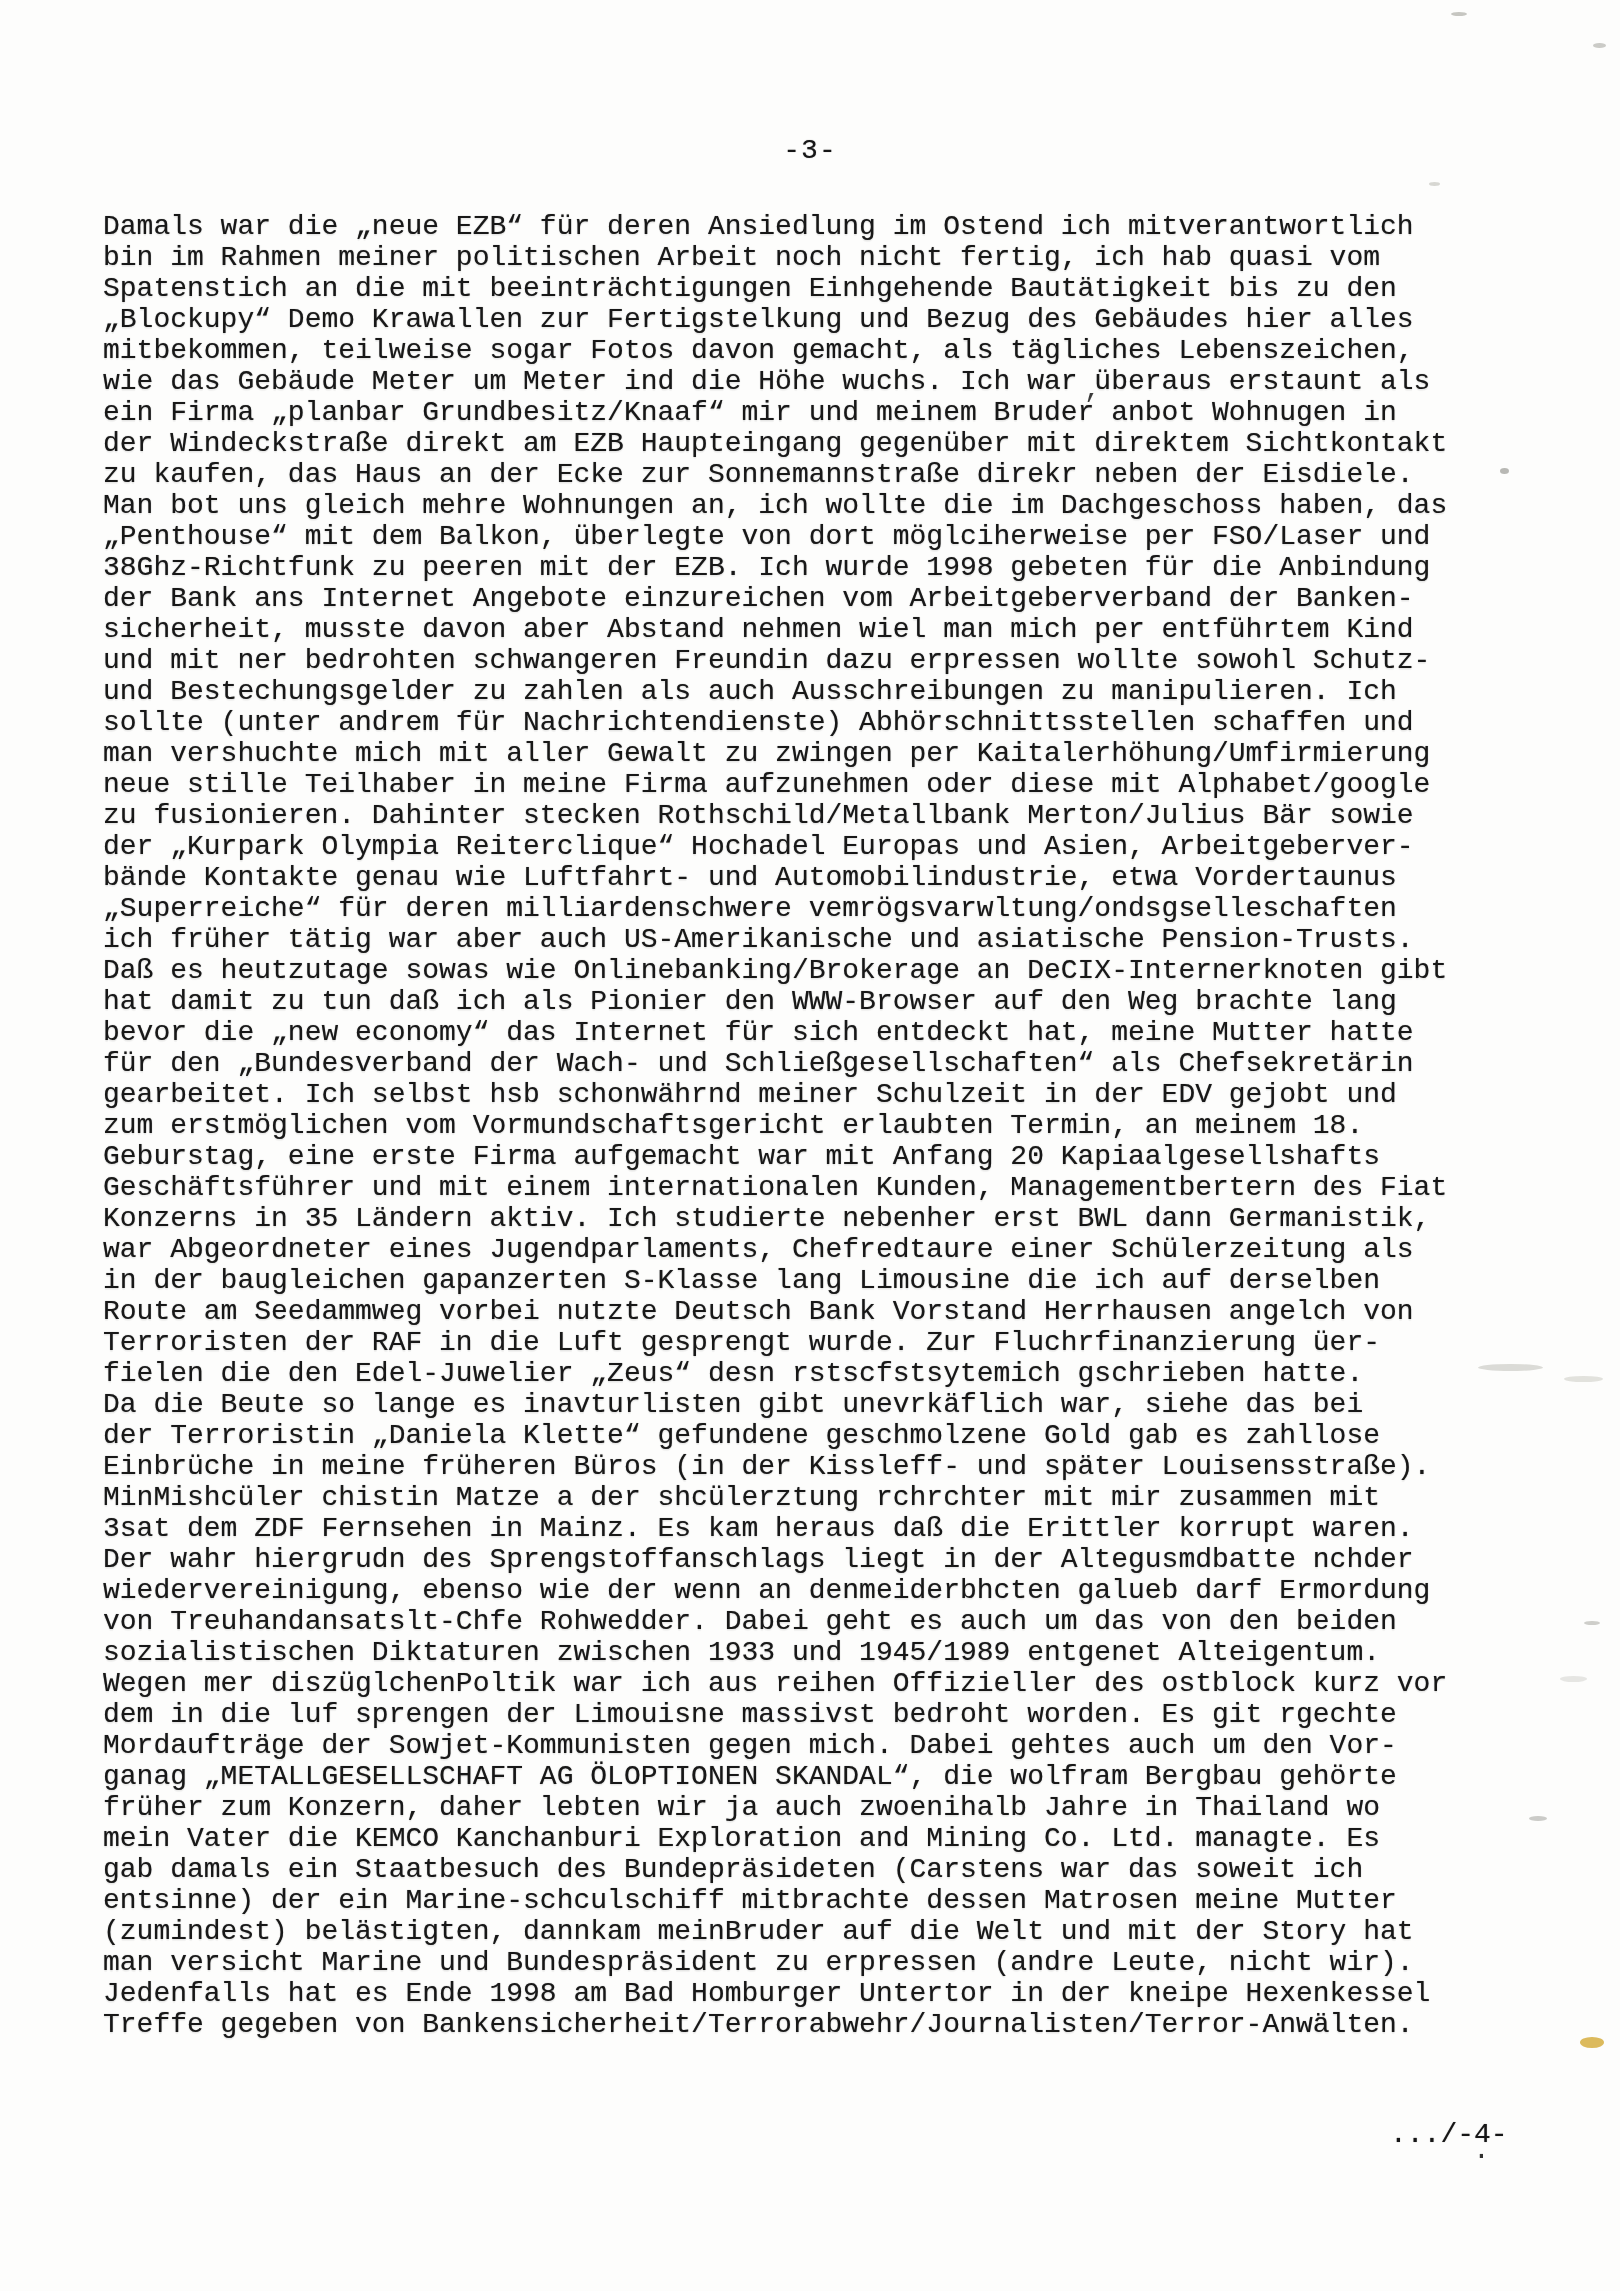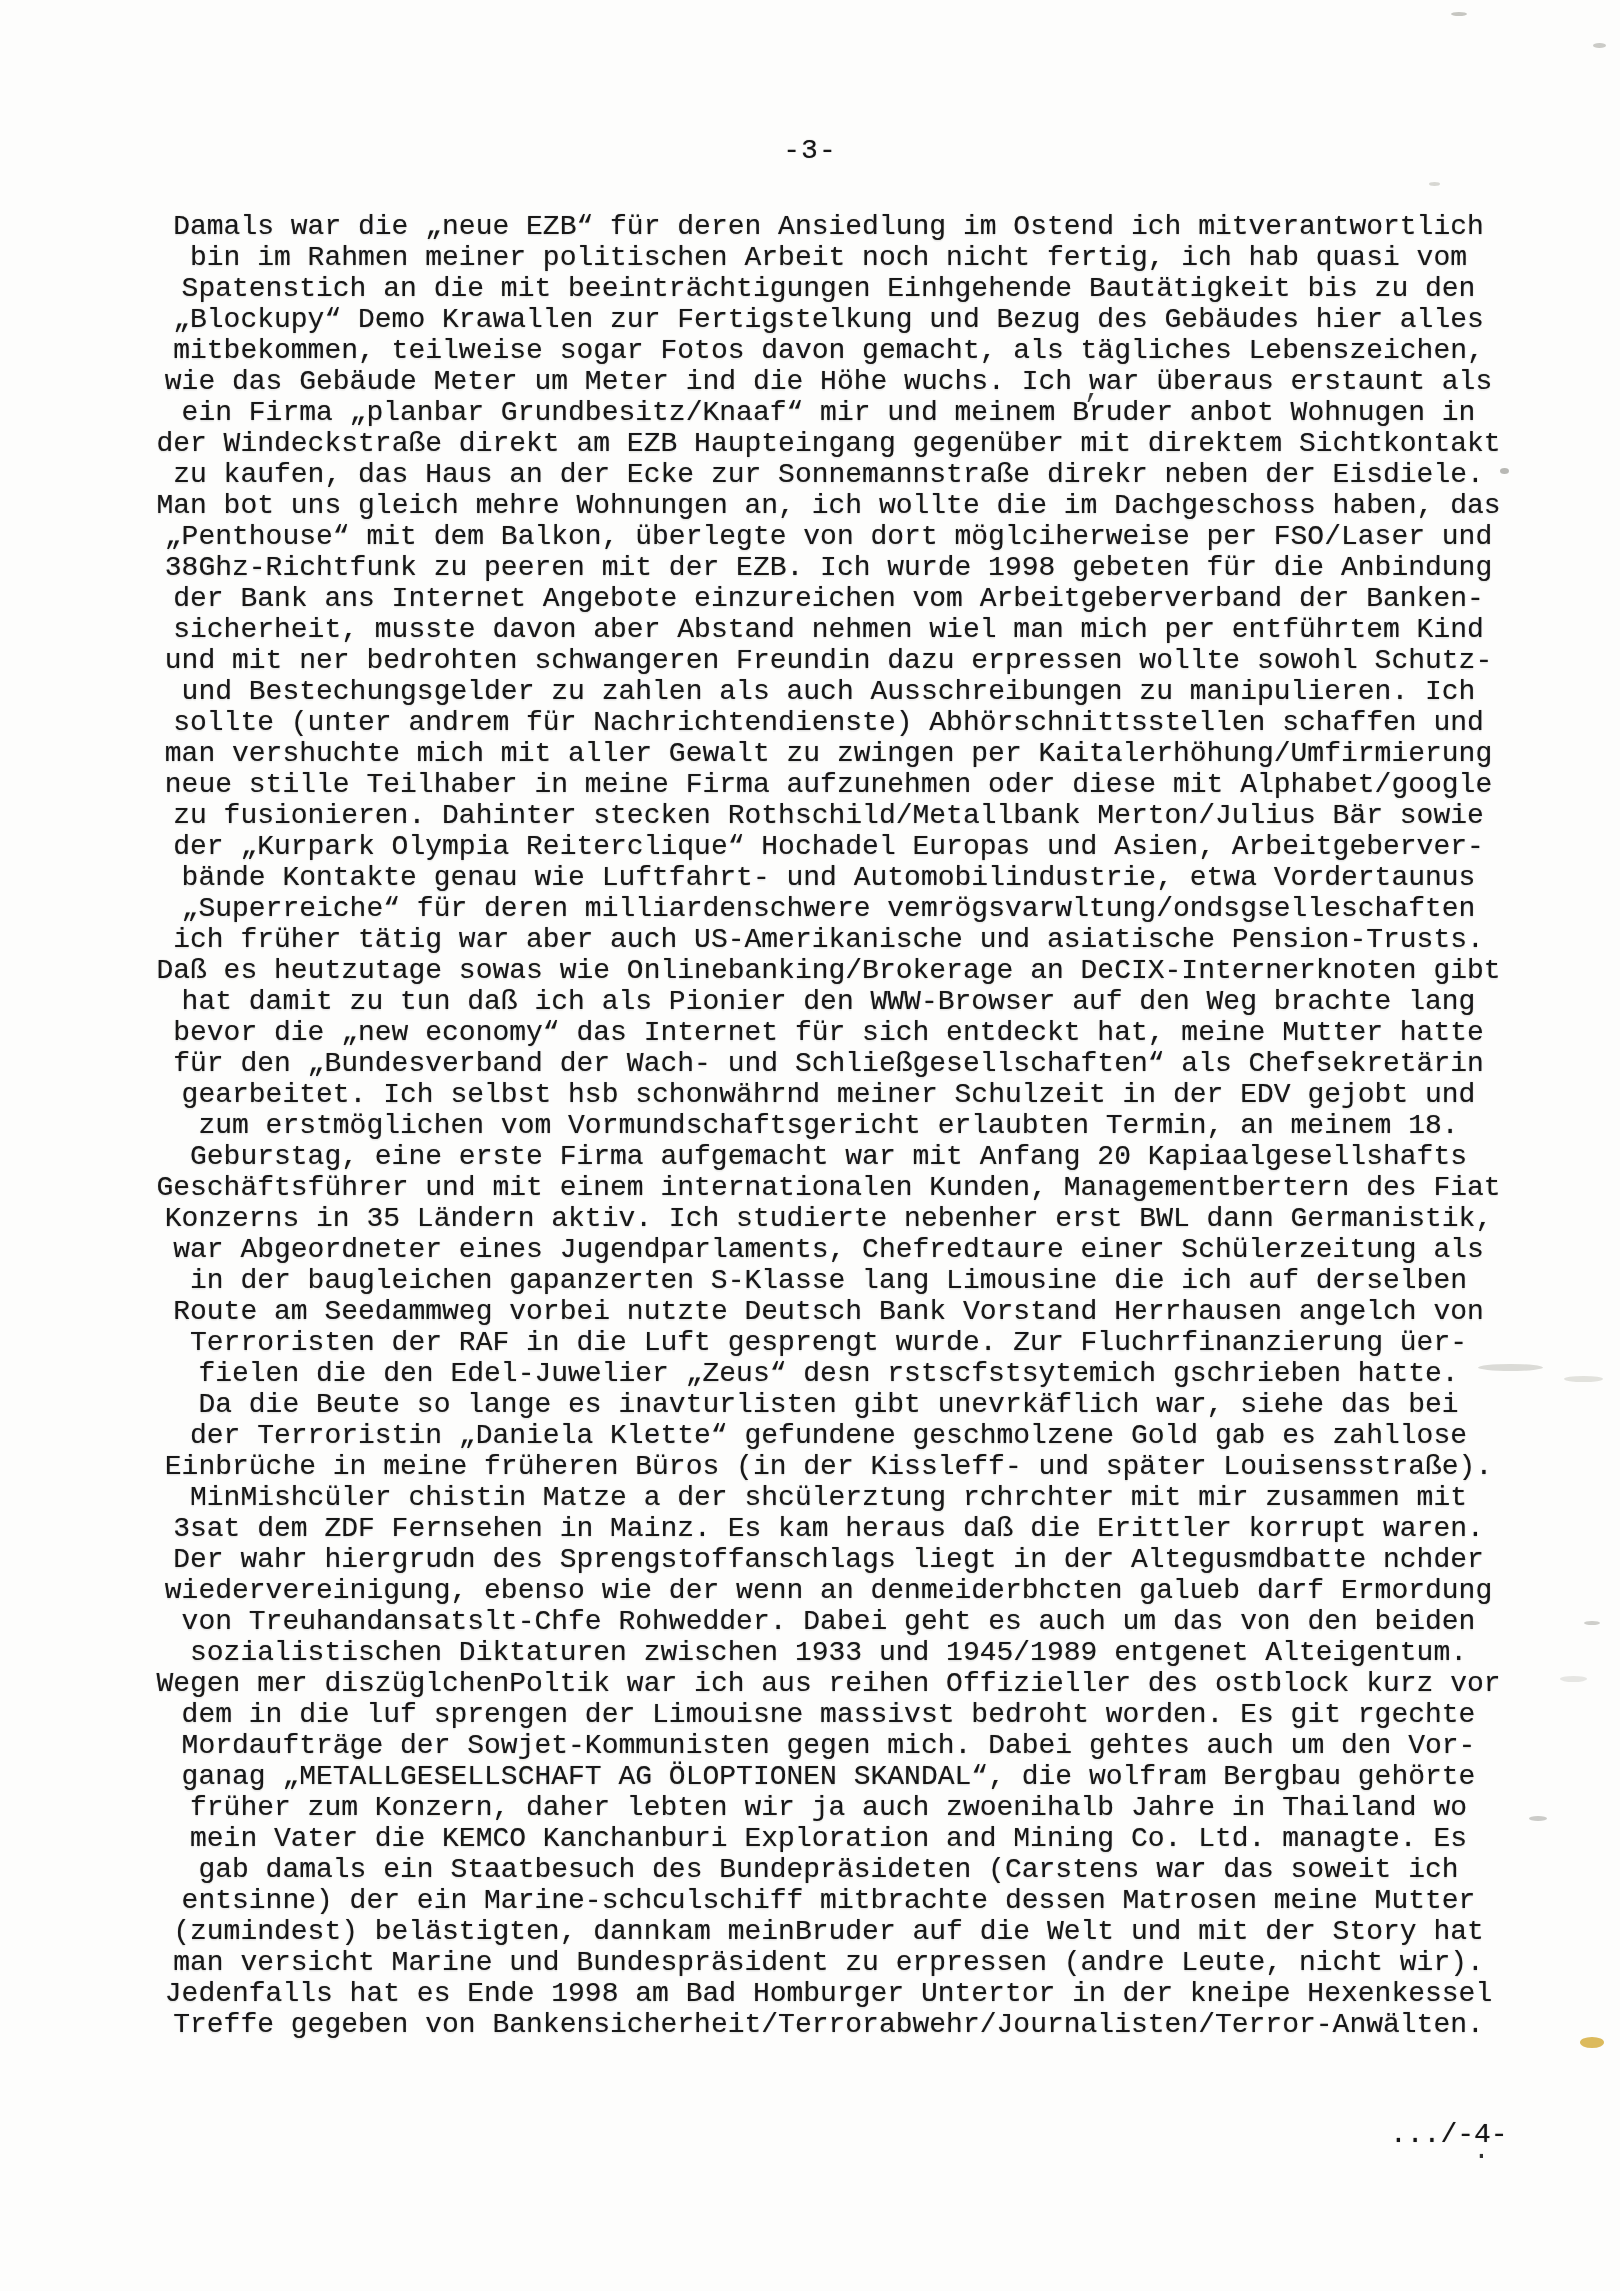--- a/index.html
+++ b/index.html
@@ -36,21 +36,20 @@
     top: 211px;
     width: 1451px;
     font-size: 28px;
     line-height: 31px;
     color: #181818;
     white-space: pre;
     text-shadow: 0 0 1px rgba(0,0,0,0.45), 0 2px 1px rgba(0,0,0,0.05);
   }
   .text-line {
     height: 31px;
-    text-align: center;
   }
   .footer {
     position: absolute;
     left: 1390px;
     top: 2119px;
     font-size: 28px;
     color: #161616;
     white-space: pre;
     text-shadow: 0 0 1px rgba(0,0,0,0.45);
   }

